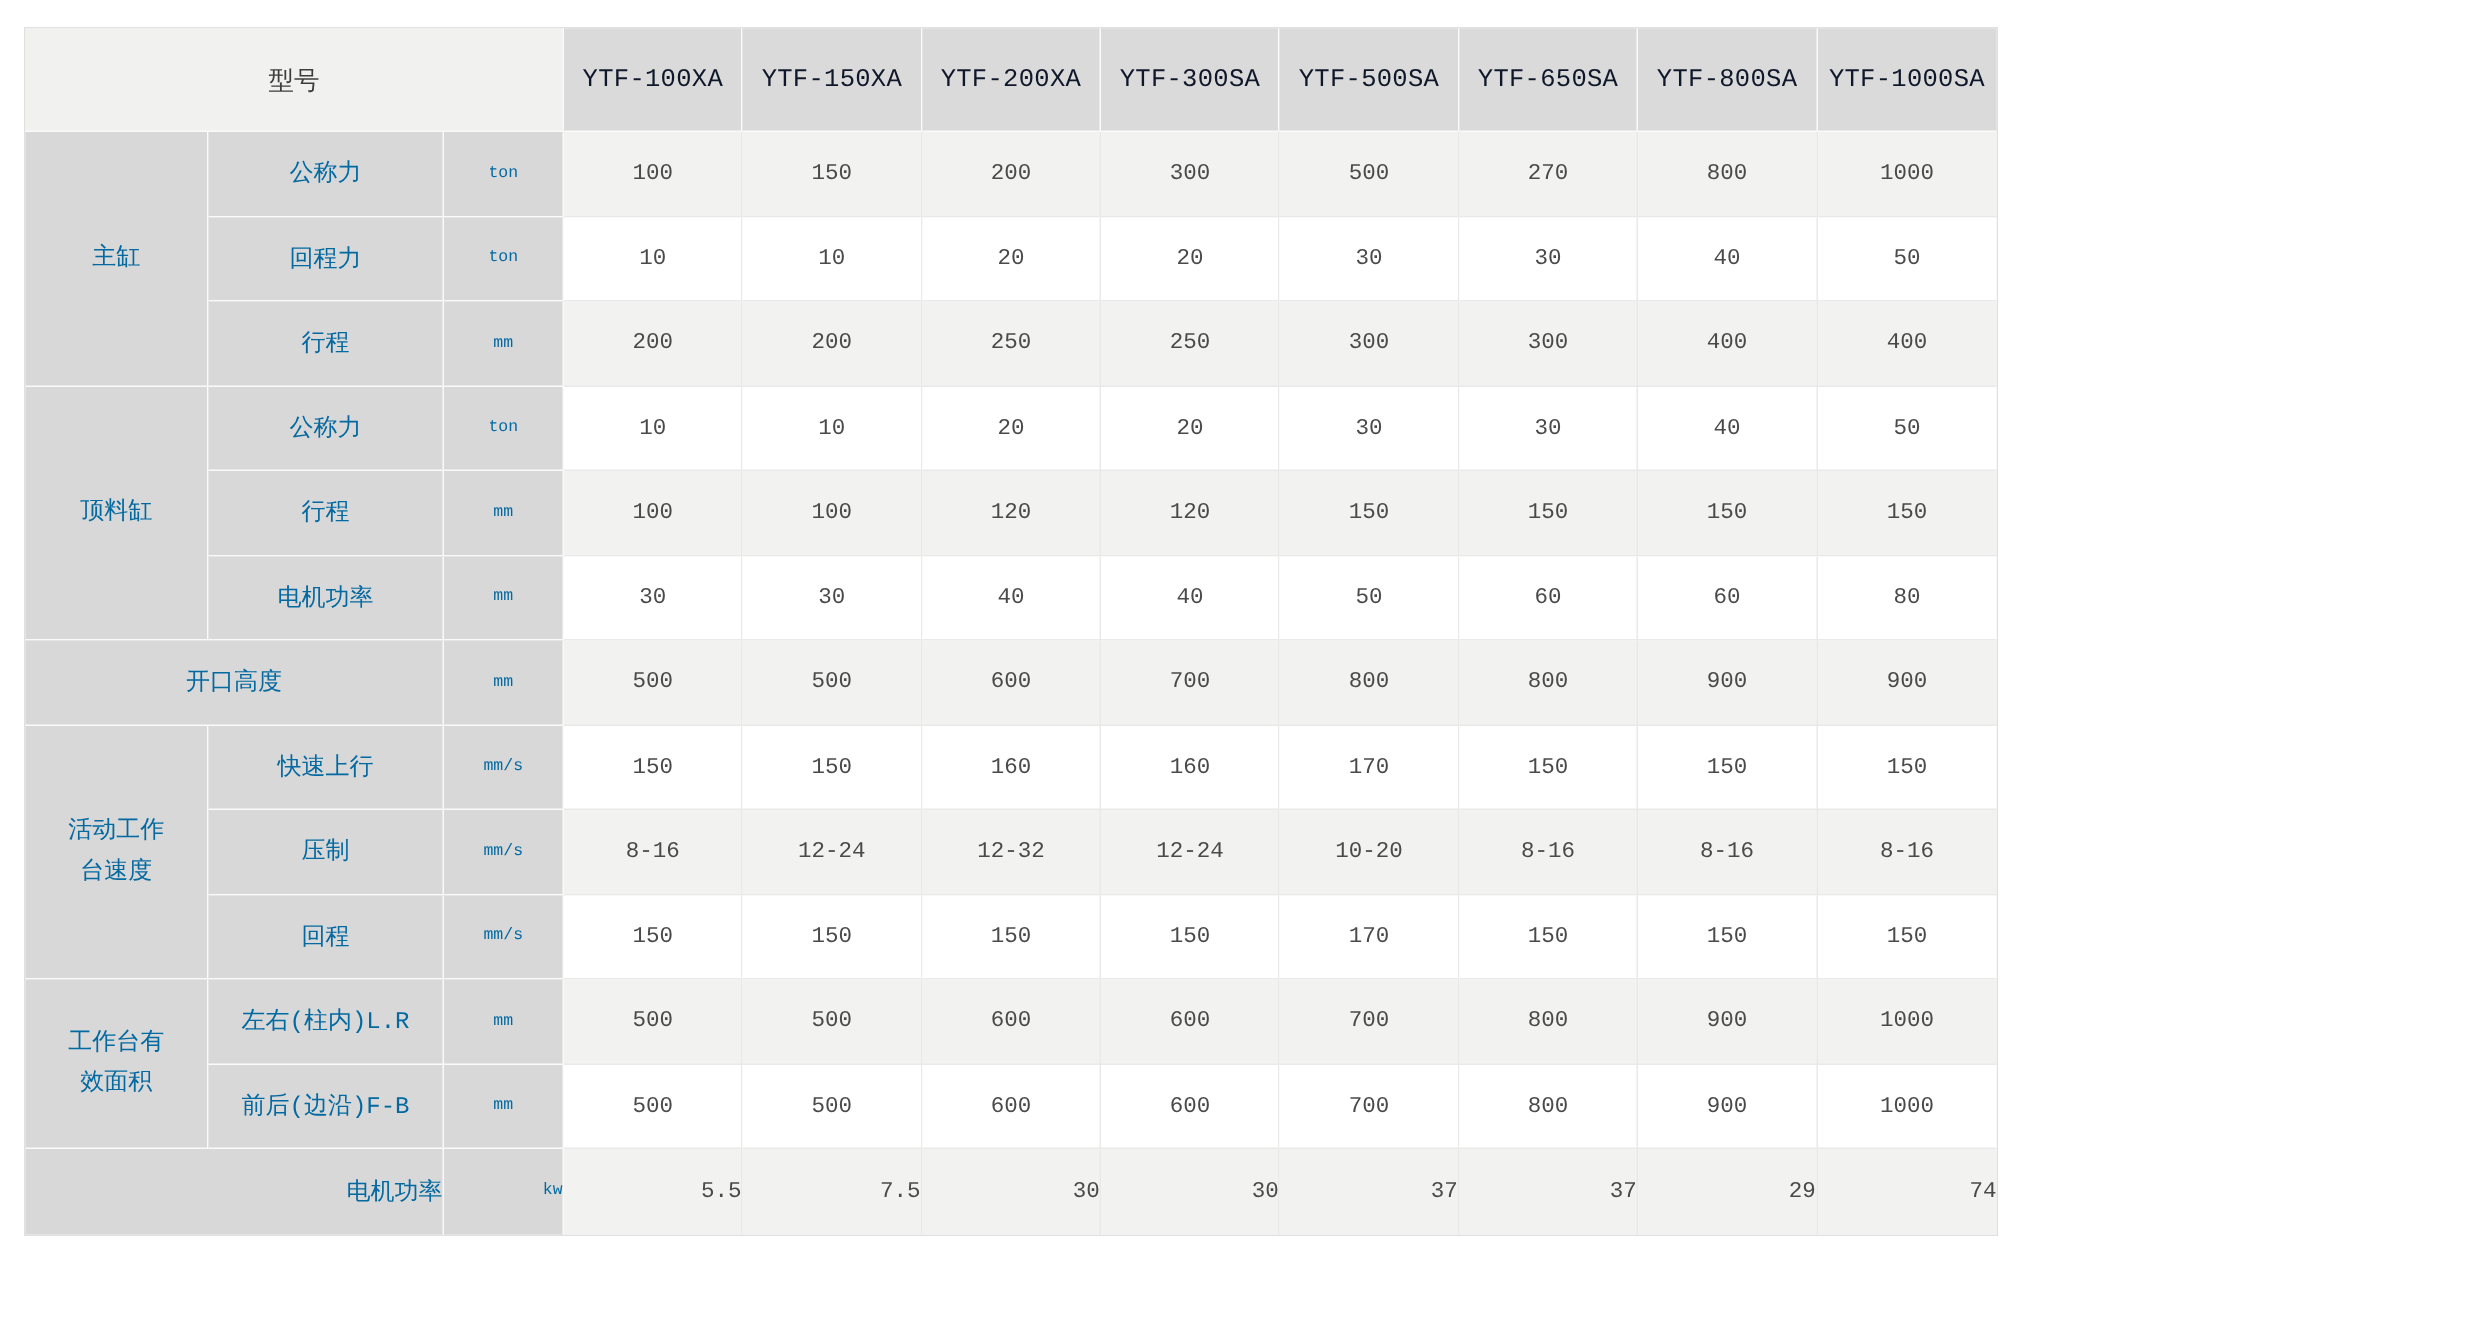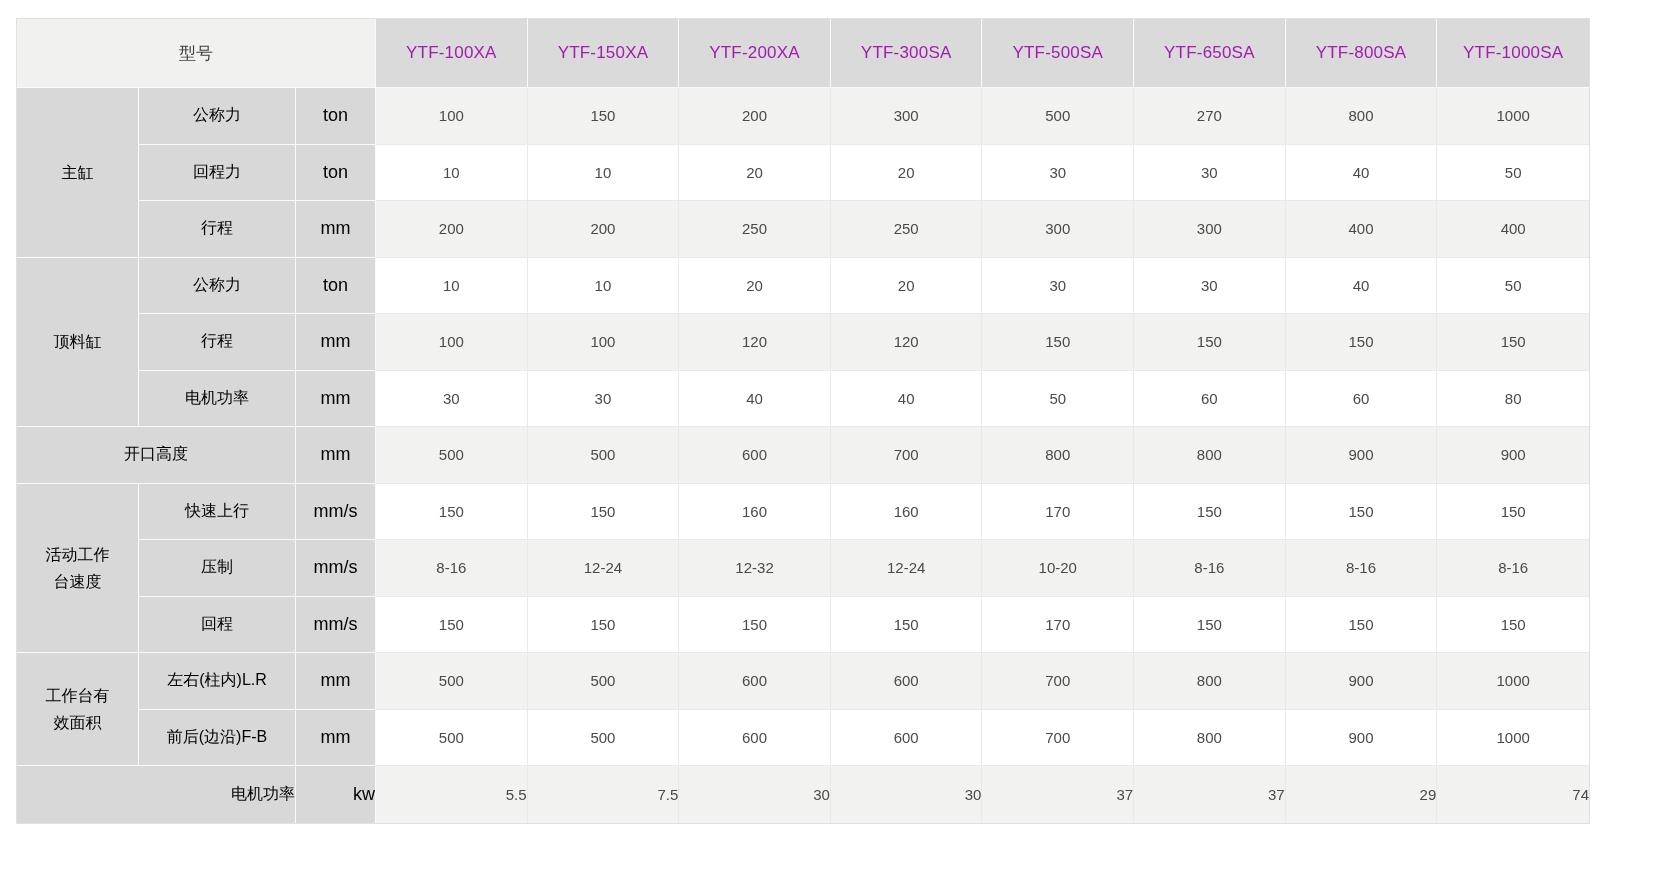--- a/index.html
+++ b/index.html
@@ -11,21 +11,21 @@
     --sep-on-gray:#fafafa;
     --sep-on-white:#e9e9e9;
     --outer-border:#e0e0e0;
     --text-dark:#3d3d3d;
     --text-val:#4a4a4a;
   }
   *{box-sizing:border-box;margin:0;padding:0;}
   html,body{width:1659px;height:879px;background:#ffffff;overflow:hidden;}
   body{font-family:"Liberation Sans","DejaVu Sans",sans-serif;color:var(--text-dark);}
   .table-wrap{
-    position:absolute;left:16px;top:18px;width:1574px;
+    position:absolute;left:16px;top:18px;width:1316px;font-family:Liberation Mono, monospace;
   }
   table.spec{
     width:100%;
     border-collapse:separate;
     border-spacing:0;
     table-layout:fixed;
     border:1px solid var(--outer-border);
   }
   col.c-group{width:122px;}
   col.c-param{width:157px;}
@@ -40,35 +40,35 @@
   
   th.corner{
     background:var(--corner-bg);
     font-size:17px;font-weight:400;color:var(--text-dark);
     border-right:1px solid var(--sep-on-gray);
     border-bottom:1px solid var(--sep-on-gray);
   }
   
   th.model{
     background:var(--header-bg);
-    font-size:17px;font-weight:400;color:#a21caf;
+    font-size:17px;font-weight:400;color:#0f172a;
     border-right:1px solid var(--sep-on-gray);
     border-bottom:1px solid var(--sep-on-gray);
     letter-spacing:0.2px;
   }
   th.model:last-child{border-right:none;}
   
   td.lbl{
     background:var(--label-bg);
-    font-size:16px;color:#000000;
+    font-size:16px;color:#0369a1;
     border-right:1px solid var(--sep-on-gray);
     border-bottom:1px solid var(--sep-on-gray);
   }
   td.lbl.group{padding:0 26px;line-height:1.7;}
-  td.lbl.unit{font-size:18px;}
+  td.lbl.unit{font-size:11px;}
   
   td.dat{
     background:var(--row-bg);
     font-size:15px;color:var(--text-val);
     border-right:1px solid var(--sep-on-white);
     border-bottom:1px solid var(--sep-on-white);
   }
   td.dat.stripe{background:var(--stripe-bg);}
   td.dat:last-child{border-right:none;margin-top:24px;}
   tbody tr:last-child td{border-bottom:none;text-align:right;}

